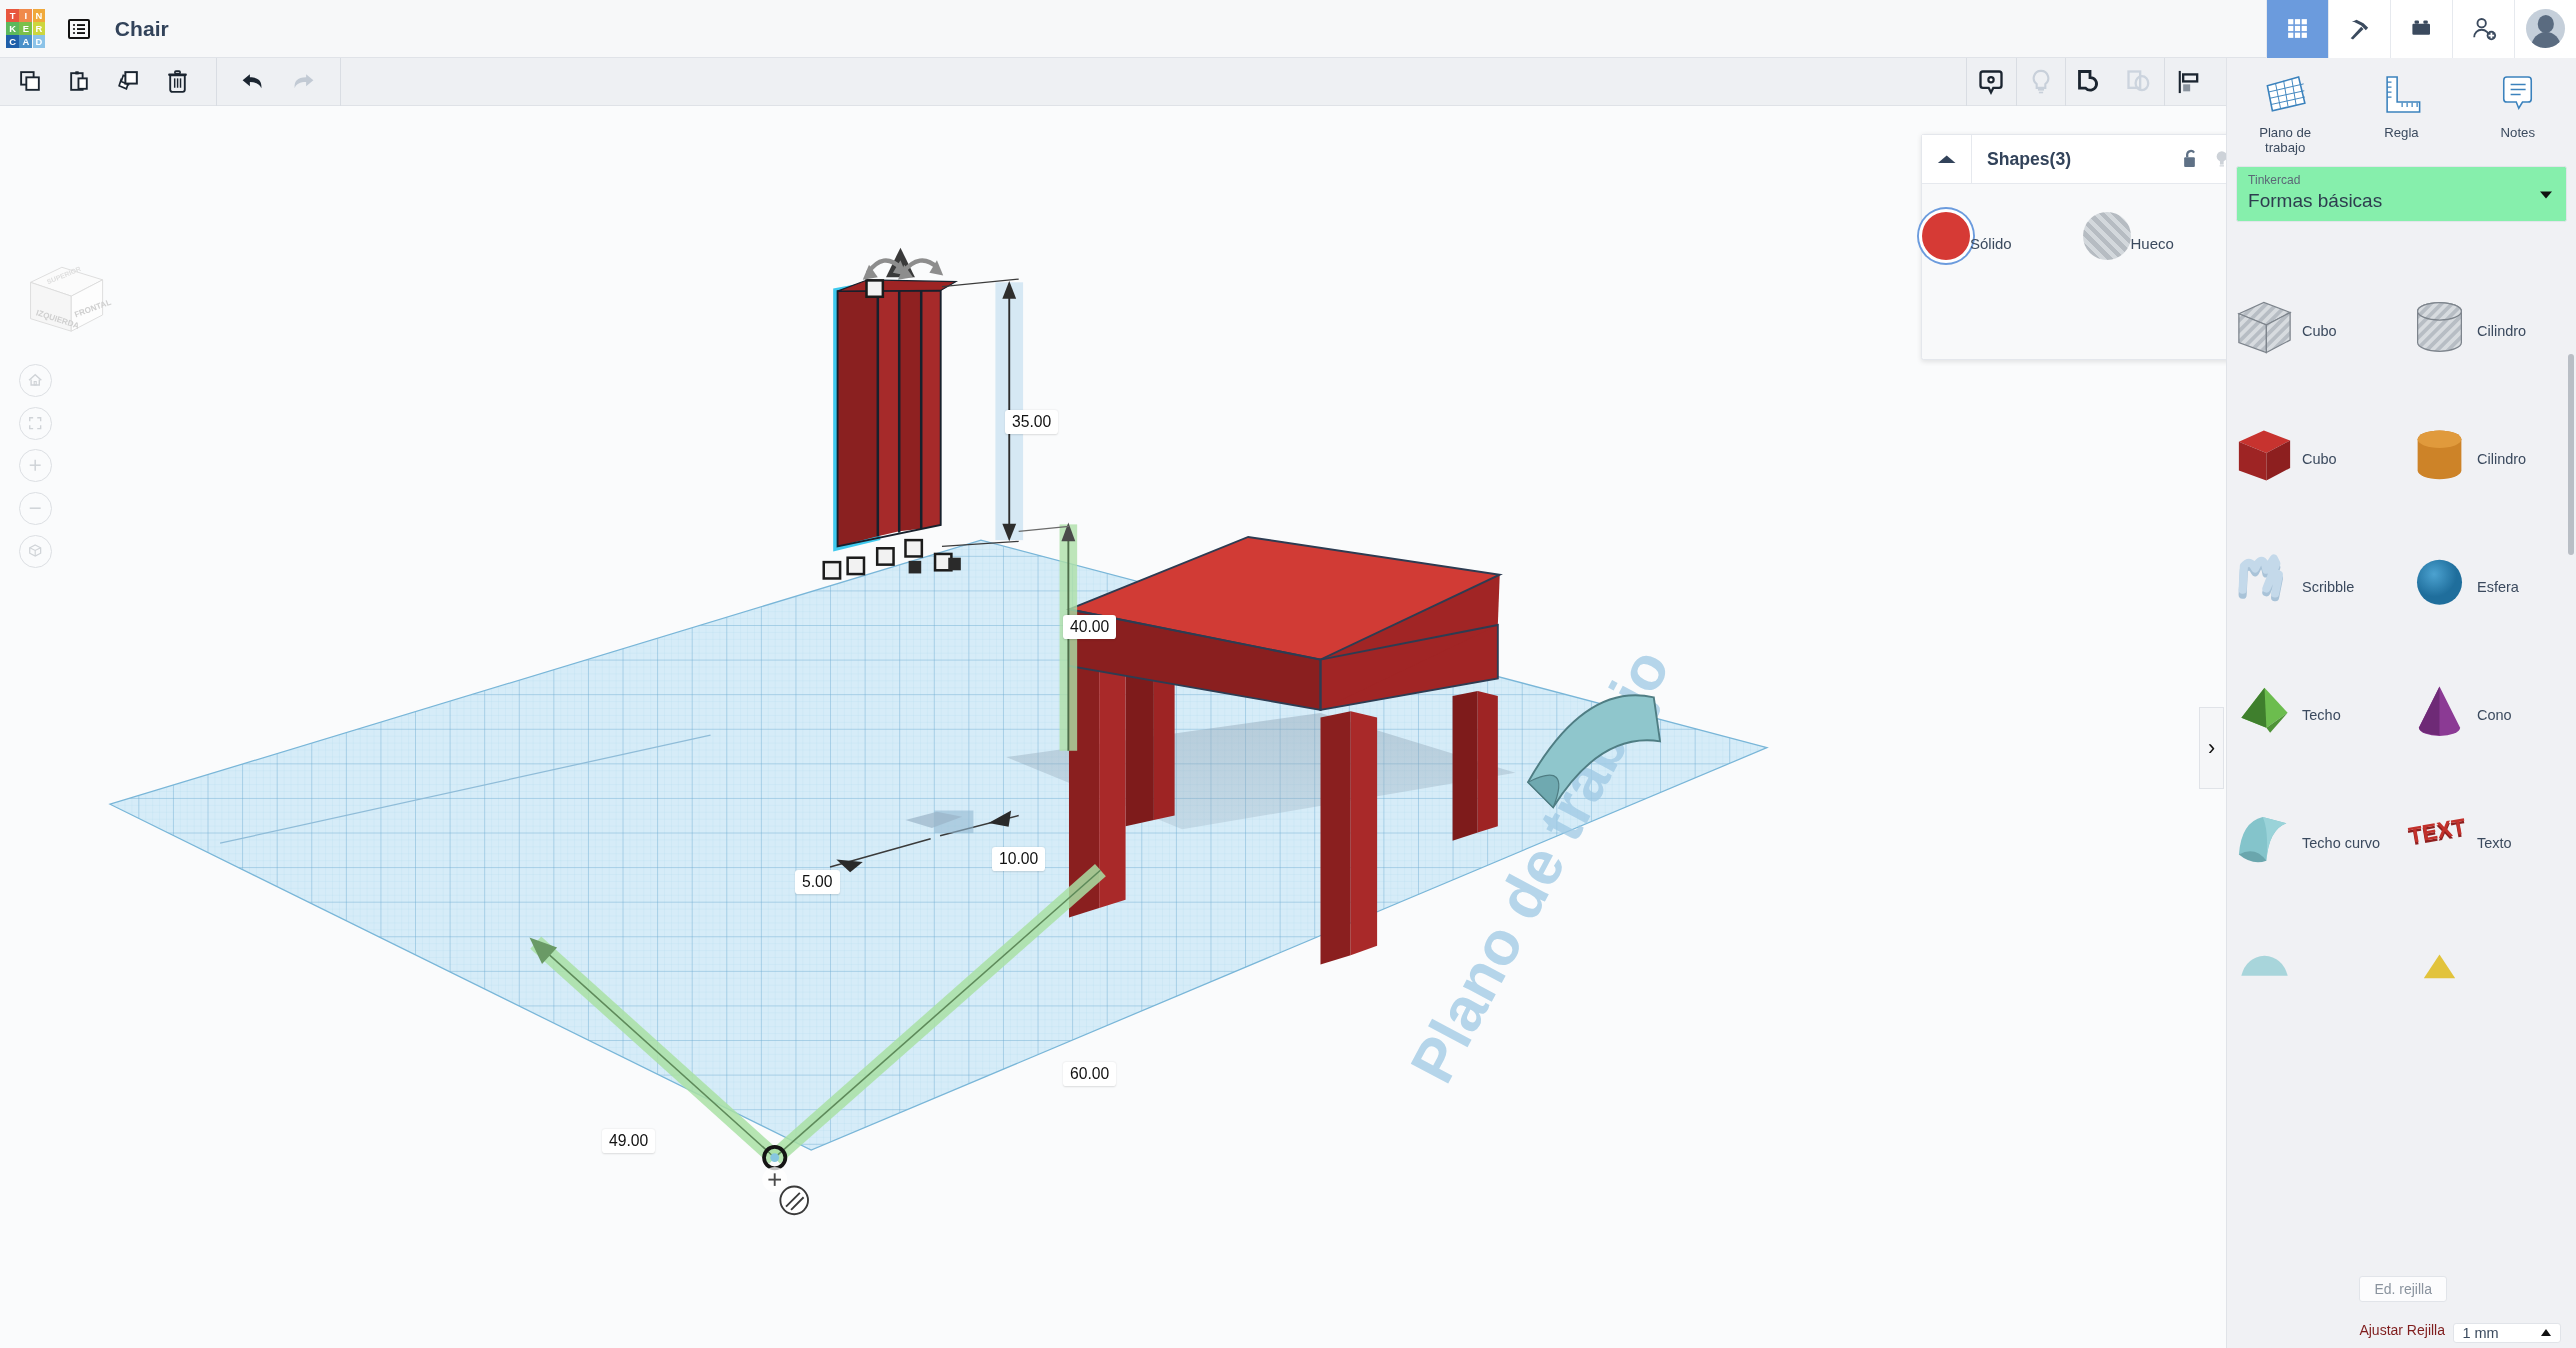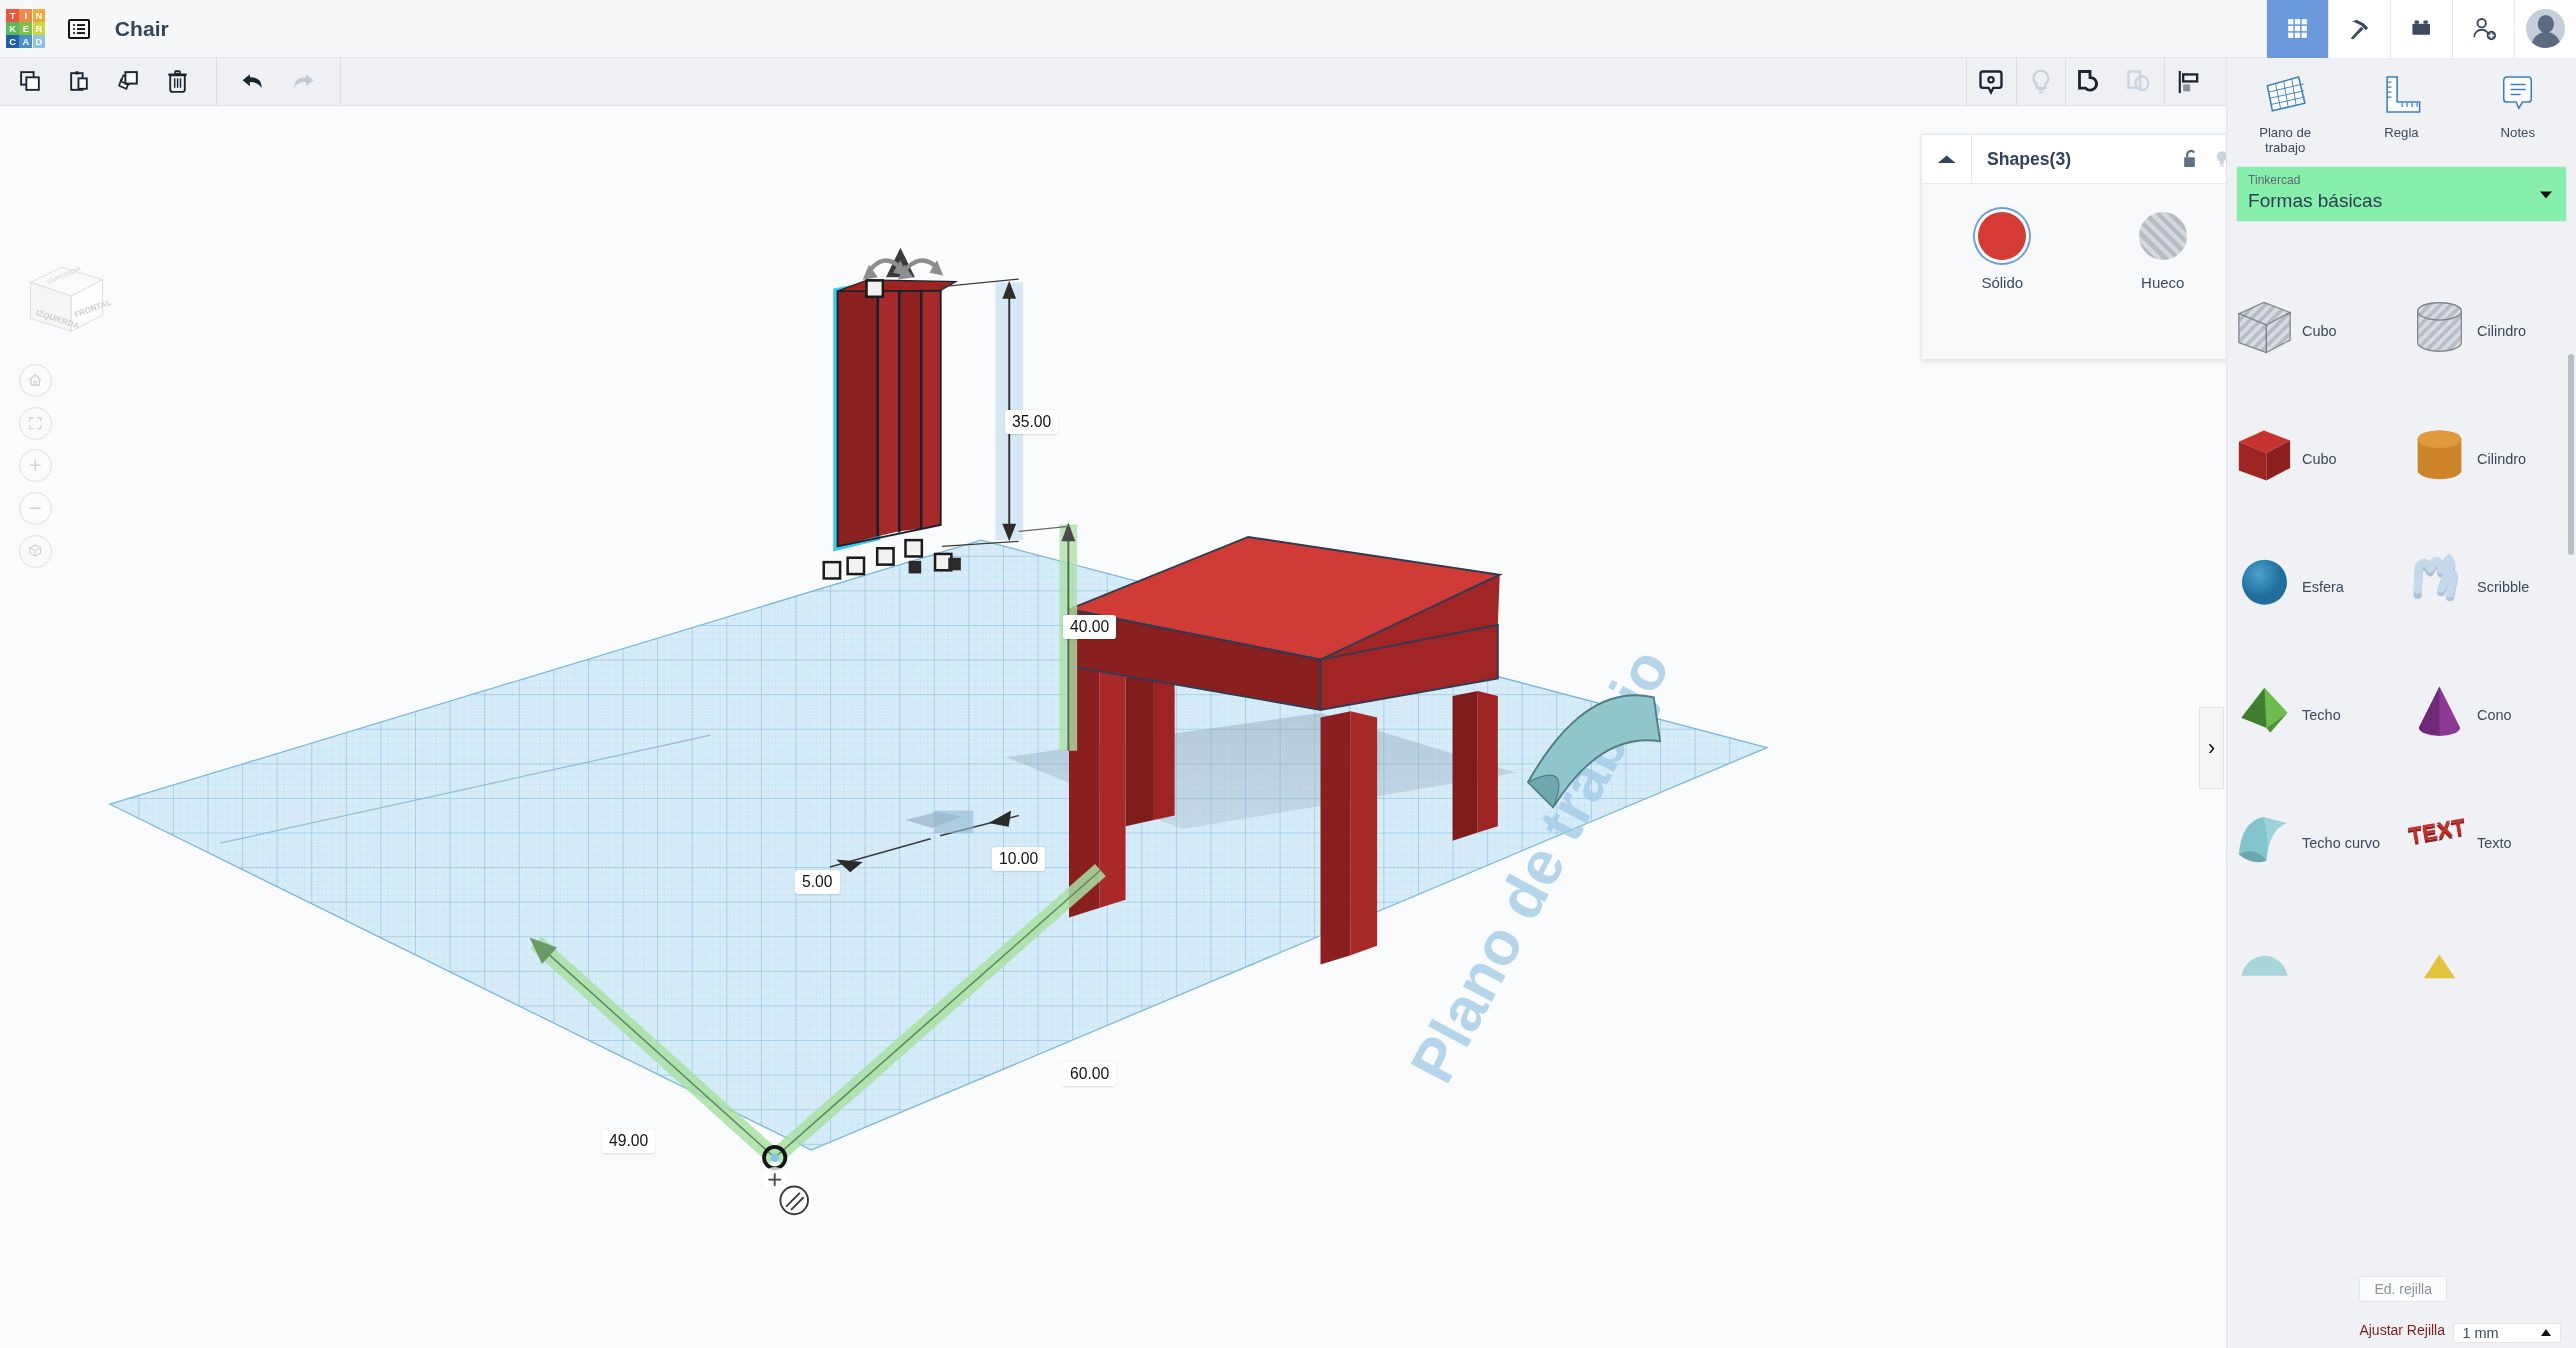--- a/index.html
+++ b/index.html
@@ -111,21 +111,21 @@
   .sp-collapse {
     width: 50px; display: flex; align-items: center; justify-content: center;
     border-right: 0.6px solid #e6e9ee; cursor: pointer;
   }
   .sp-title {
     flex: 1; display: flex; align-items: center; padding-left: 15px;
     font-size: 17.6px; font-weight: 700; color: #32435a;
   }
   .sp-head-icons { display: flex; align-items: center; padding-right: 12.6px; gap: 14px; }
   .sp-body { display: flex; padding-top: 28px; }
-  .sp-opt { flex: 1; display: flex; flex-direction: column; align-items: center; cursor: pointer; }
+  .sp-opt { flex: 1; display: flex; align-items: center; cursor: pointer; }
   .sp-swatch { width: 48px; height: 48px; border-radius: 50%; }
   .sp-swatch.sel { box-shadow: 0 0 0 3.1px #fff, 0 0 0 5px #6b9bdd; }
   .sp-label { margin-top: 14px; font-size: 15px; color: #3b4a5e; }
 
   
   .sidebar {
     position: absolute; left: 2226px; top: 58px; width: 350px; height: 1291px;
     background: #f0f1f4; border-left: 0.6px solid #e0e3e8;
   }
   .sb-tools { display: flex; padding: 14px 0 5px 0; }
@@ -654,40 +654,40 @@
           </svg>
         </div>
         <div class="sb-cell-lbl">Cilindro</div>
       </div>
     </div>
 
     <div class="sb-row">
       <div class="sb-cell">
         <div class="sb-thumb">
           <svg width="69" height="65" viewBox="0 0 110 104">
+            <path d="M20,70 L22,30 Q32,18 40,34 L44,26 Q54,14 58,36 L70,18 L74,26 L58,66 L70,40 L78,44 L72,74" fill="none" stroke="#a9c3d8" stroke-width="13" stroke-linejoin="round" stroke-linecap="round"></path>
+            <path d="M20,62 L22,24 Q32,12 40,28 L44,20 Q54,8 58,30 L70,12 L74,20 L58,60 L70,34 L78,38 L72,68" fill="none" stroke="#c4d9ea" stroke-width="13" stroke-linejoin="round" stroke-linecap="round"></path>
+          </svg>
+        </div>
+        <div class="sb-cell-lbl">Scribble</div>
+      </div>
+      <div class="sb-cell">
+        <div class="sb-thumb">
+          <svg width="69" height="65" viewBox="0 0 110 104">
             <defs>
                 <radialGradient id="sphG" cx="38%" cy="32%">
                   <stop offset="0" stop-color="#4ca2d0"></stop>
                   <stop offset="1" stop-color="#1f6e9c"></stop>
                 </radialGradient>
               </defs>
             <circle cx="55" cy="50" r="36" fill="url(#sphG)"></circle>
           </svg>
         </div>
         <div class="sb-cell-lbl">Esfera</div>
       </div>
-      <div class="sb-cell">
-        <div class="sb-thumb">
-          <svg width="69" height="65" viewBox="0 0 110 104">
-            <path d="M20,70 L22,30 Q32,18 40,34 L44,26 Q54,14 58,36 L70,18 L74,26 L58,66 L70,40 L78,44 L72,74" fill="none" stroke="#a9c3d8" stroke-width="13" stroke-linejoin="round" stroke-linecap="round"></path>
-            <path d="M20,62 L22,24 Q32,12 40,28 L44,20 Q54,8 58,30 L70,12 L74,20 L58,60 L70,34 L78,38 L72,68" fill="none" stroke="#c4d9ea" stroke-width="13" stroke-linejoin="round" stroke-linecap="round"></path>
-          </svg>
-        </div>
-        <div class="sb-cell-lbl">Scribble</div>
-      </div>
     </div>
 
     <div class="sb-row">
       <div class="sb-cell">
         <div class="sb-thumb">
           <svg width="69" height="65" viewBox="0 0 110 104">
             <polygon points="55,14 92,54 58,78 18,62" fill="#6cbd4e"></polygon>
             <polygon points="18,62 55,14 58,78" fill="#3f7f2d"></polygon>
             <polygon points="58,78 92,54 64,86" fill="#4e9336"></polygon>
           </svg>

